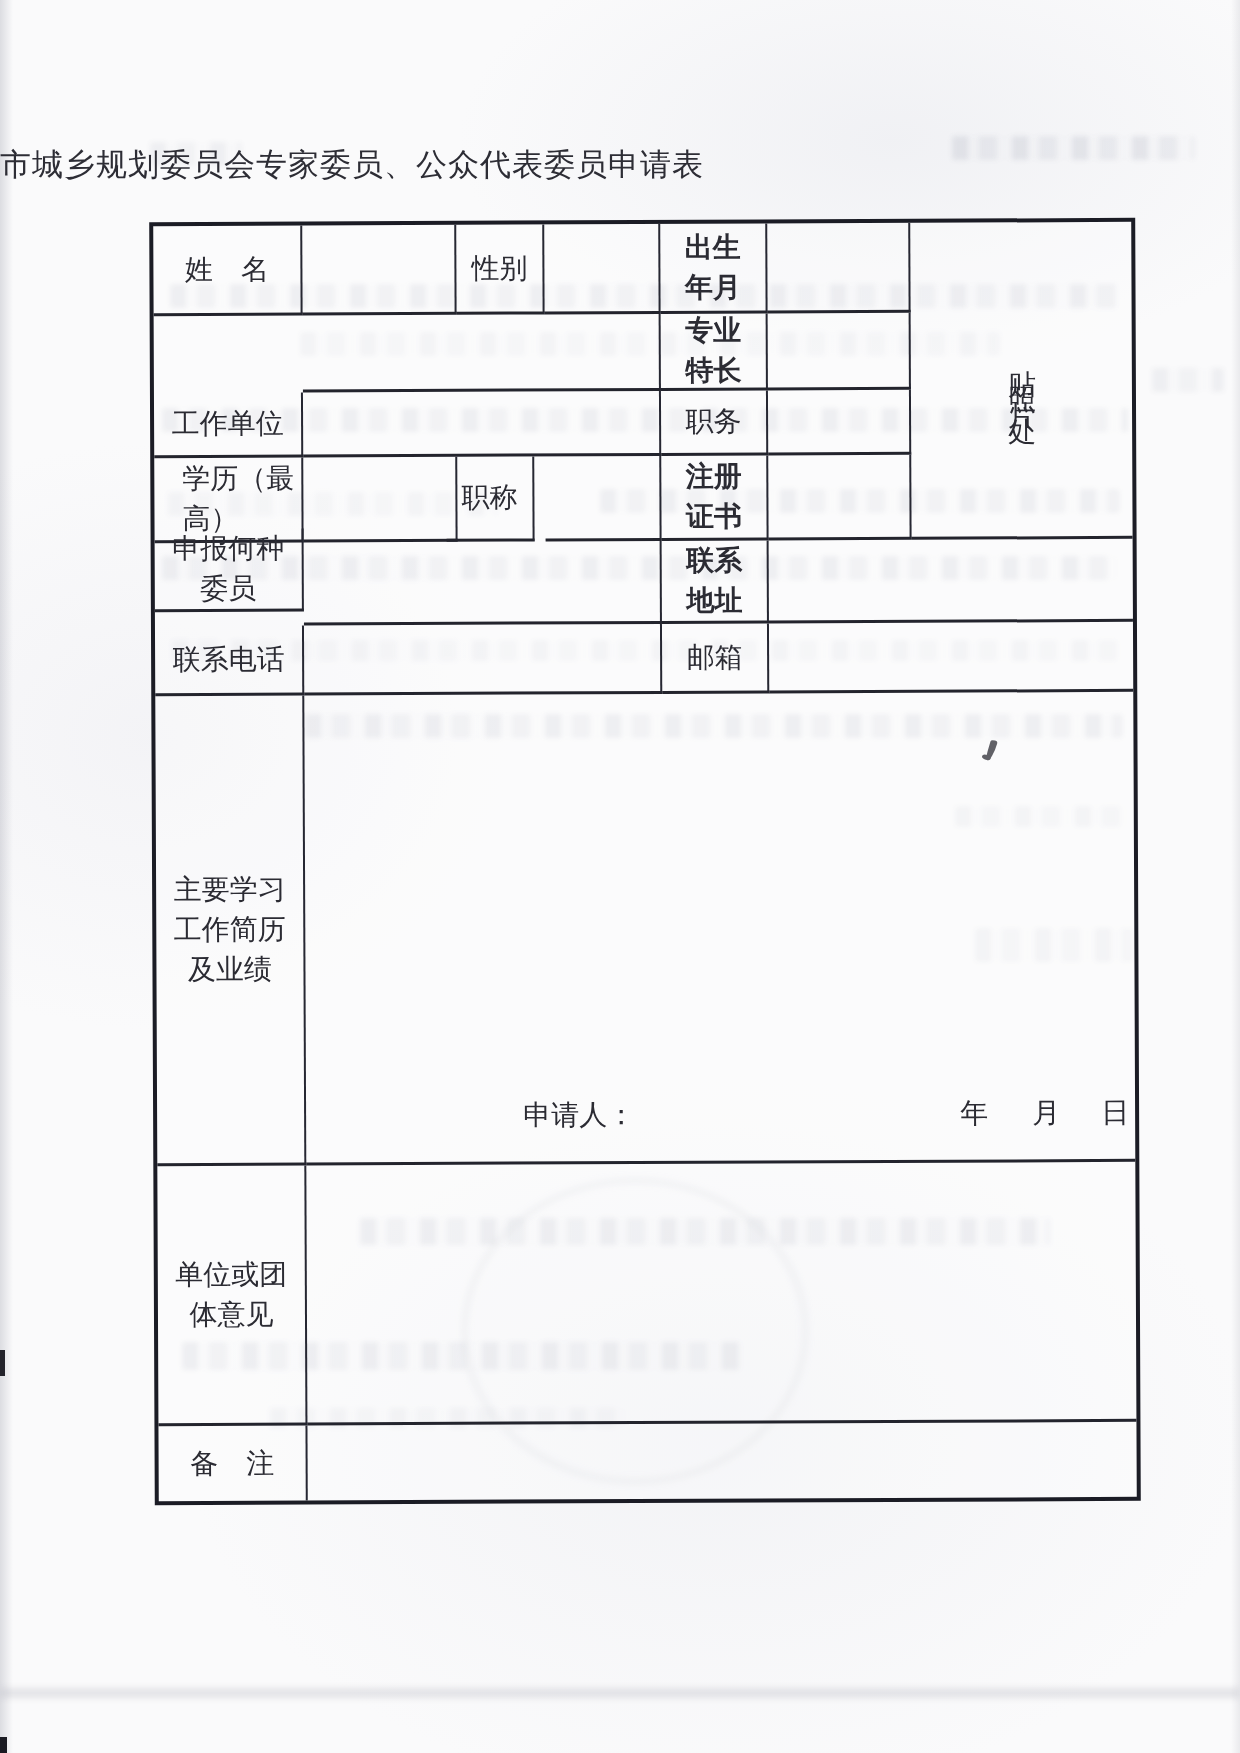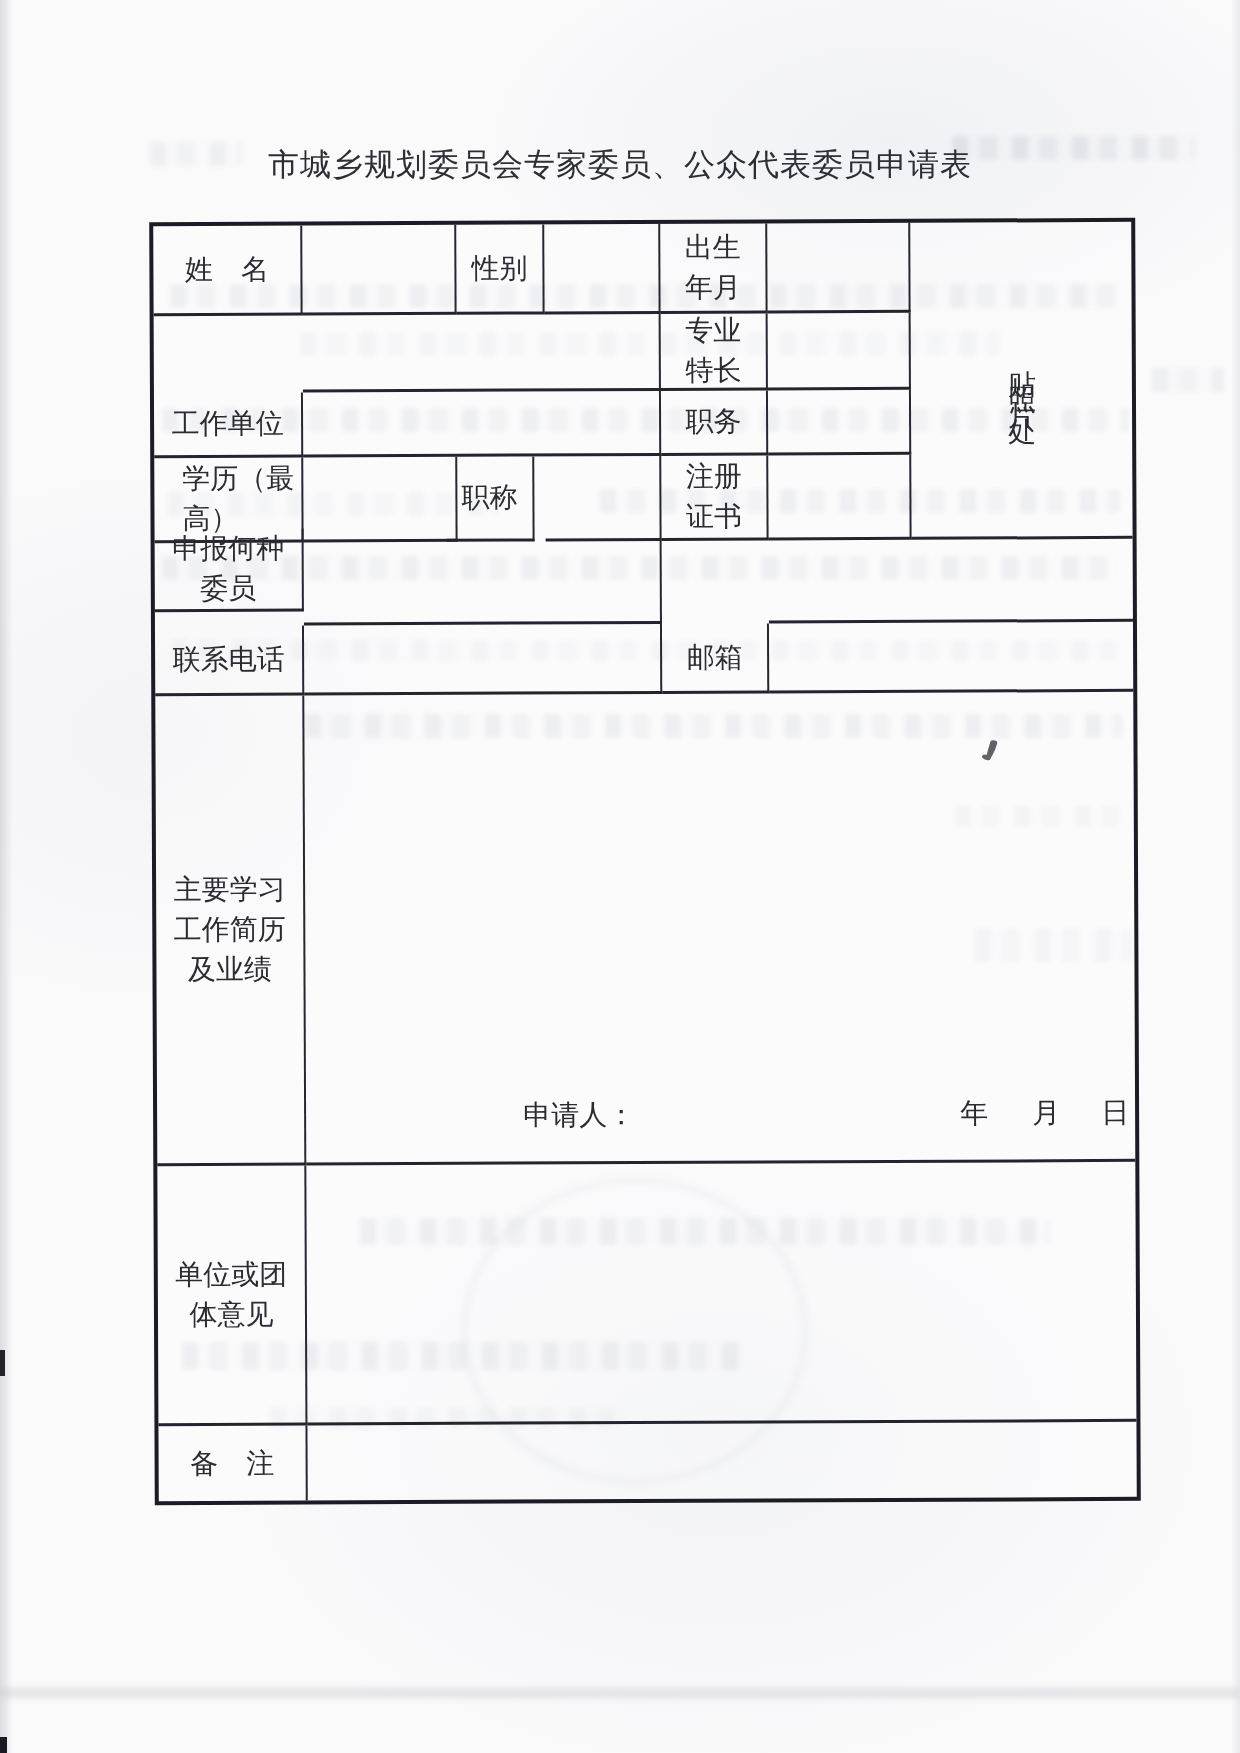--- a/index.html
+++ b/index.html
@@ -28,33 +28,33 @@
       rgba(124,130,152,.20) 0 16px, rgba(124,130,152,.03) 16px 27px,
       rgba(124,130,152,.15) 27px 45px, rgba(124,130,152,.02) 45px 60px);}
   .ghost.soft{opacity:.45;}
   .ring{position:absolute;left:462px;top:1178px;width:336px;height:296px;border-radius:50%;
     border:5px solid rgba(152,154,172,.14);filter:blur(3.5px);}
   .speck{position:absolute;left:988px;top:740px;width:7px;height:21px;background:#1d1d26;
     border-radius:60% 40% 70% 30%/10% 10% 90% 40%;transform:rotate(16deg);}
   .speck::after{content:"";position:absolute;left:-4px;top:16px;width:9px;height:5px;
     background:#1d1d26;border-radius:50%;}
   
-  .doc-title{position:absolute;left:0;top:144px;width:100%;text-align:center;
+  .doc-title{position:absolute;left:0;top:144px;width:100%;
     font-size:31px;letter-spacing:1px;color:#2d2d35;white-space:nowrap;}
   
   .form-table{position:absolute;left:152px;top:220px;width:986px;height:1283px;
     box-sizing:border-box;border:4px solid #1b1c25;transform:rotate(-0.25deg);
     background:rgba(255,255,255,.30);}
   .cell{position:absolute;box-sizing:border-box;
     border-right:2px solid #262732;border-bottom:3px solid #23242d;
     display:flex;align-items:center;justify-content:center;
     font-size:28px;line-height:40px;text-align:center;color:#2b2b33;}
   .cell.no-r{border-right:none;}
   .cell.no-b{border-bottom:none;}
-  .w2{width:64px;word-break:break-all;}
+  .w2{width:64px;word-break:break-all;font-weight:bold;}
   .w4{width:122px;word-break:break-all;}
   .edu{width:126px;word-break:break-all;text-align:left;margin-left:28px;}
   .photo-cell span{writing-mode:vertical-rl;letter-spacing:.55em;font-size:28px;}
   .signature-row{position:absolute;left:366px;top:872px;width:606px;
     display:flex;align-items:flex-start;font-size:28px;color:#2b2b33;}
   .sig-year{margin-left:auto;}
   .sig-month{margin-left:44px;}
   .sig-day{margin-left:41px;}
 </style>
 </head>
@@ -154,20 +154,23 @@
     <div class="cell" style="left:614px;top:232px;width:143px;height:85px">
         <span></span>
       </div>
 
     <div class="cell" style="left:0;top:303px;width:149px;height:83px">
         <span class="w4">申报何种委员</span>
       </div>
     <div class="cell" style="left:149px;top:317px;width:358px;height:83px">
         <span></span>
       </div>
+    <div class="cell" style="left:507px;top:317px;width:107px;height:83px">
+        <span class="w2">联系地址</span>
+      </div>
     <div class="cell no-r" style="left:614px;top:317px;width:364px;height:83px">
         <span></span>
       </div>
 
     <div class="cell" style="left:0;top:400px;width:149px;height:70px">
         <span>联系电话</span>
       </div>
     <div class="cell" style="left:149px;top:400px;width:358px;height:70px">
         <span></span>
       </div>

